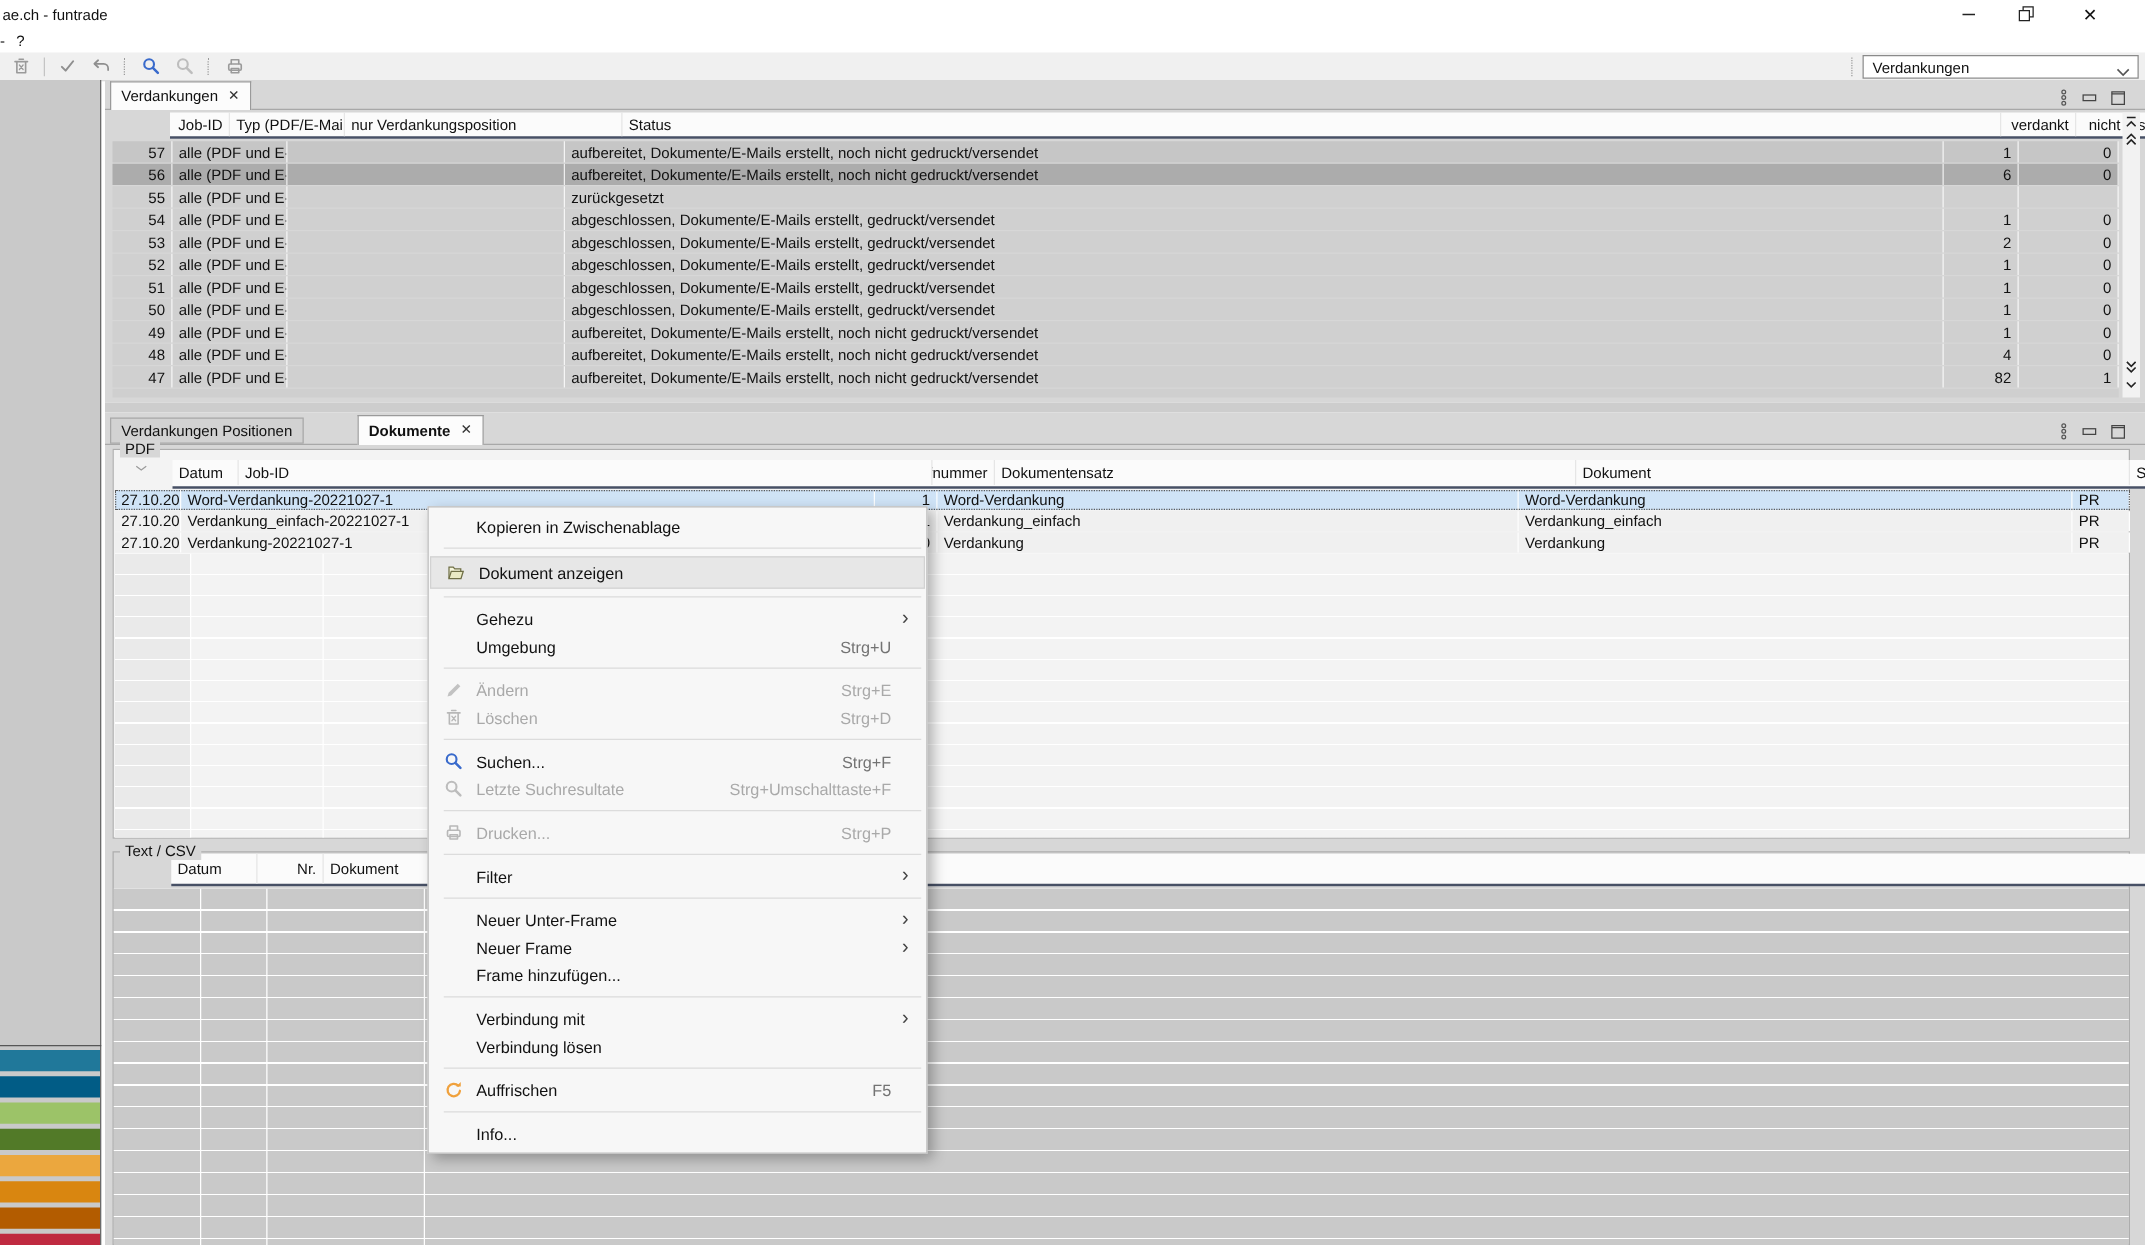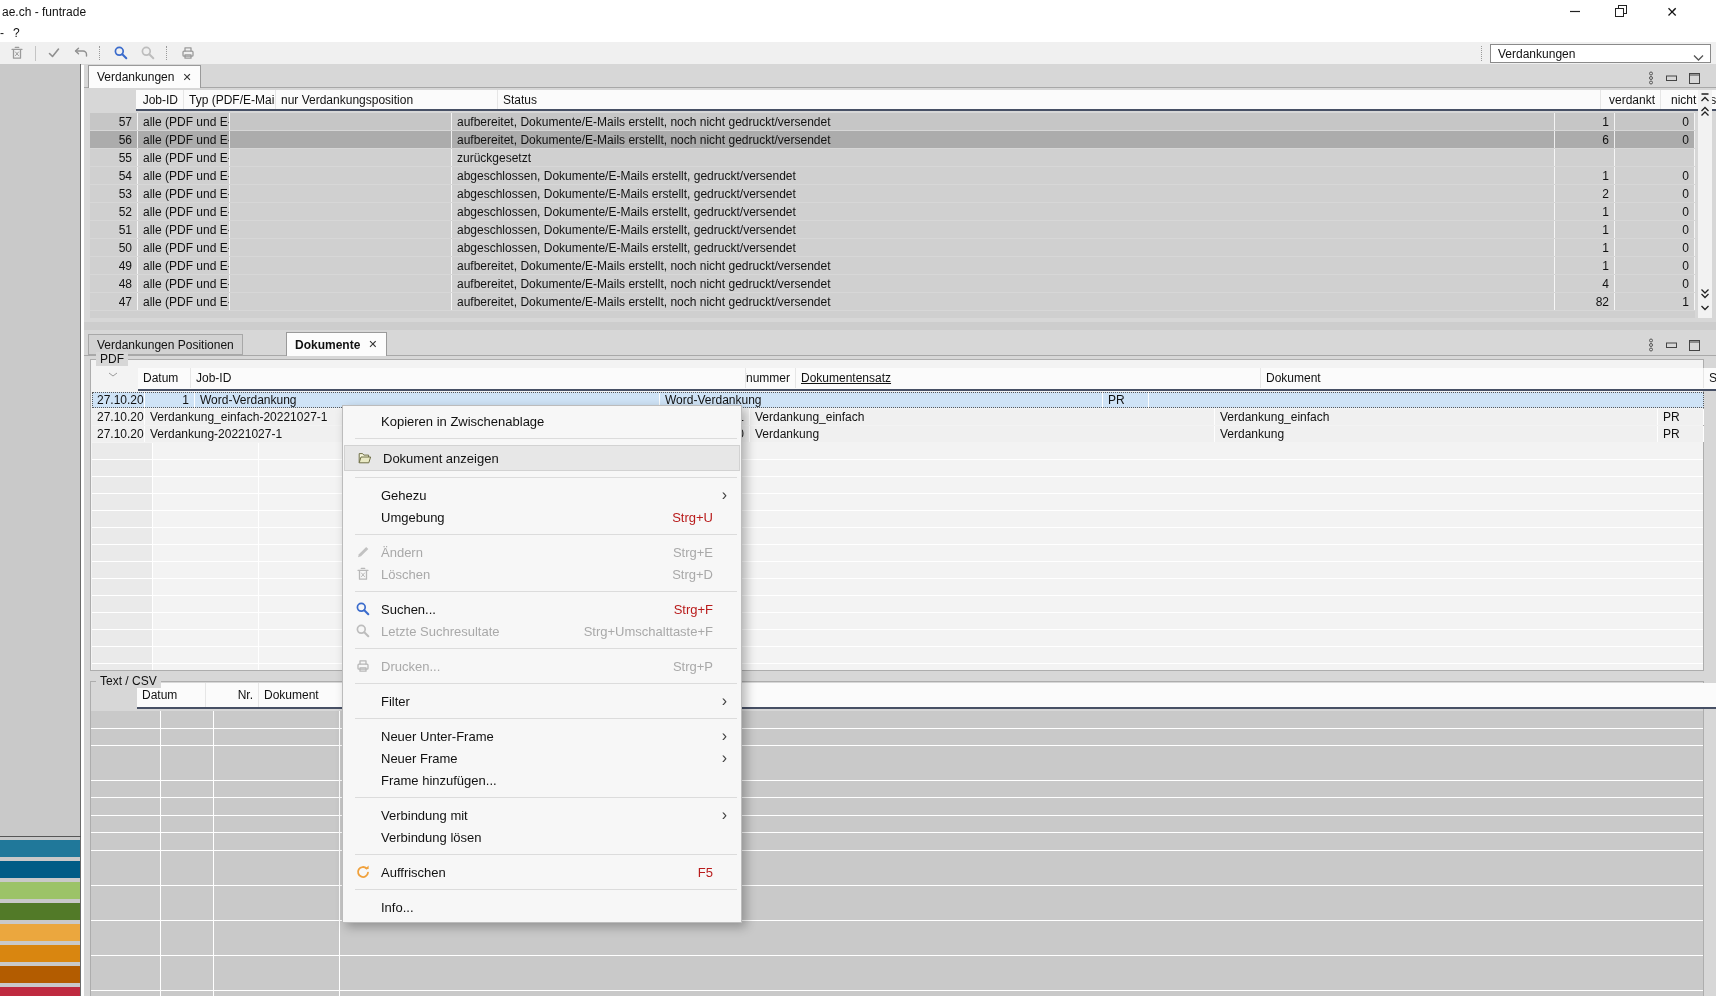--- a/index.html
+++ b/index.html
@@ -46,21 +46,21 @@
   .pdfrow.sel{background:#cfe3f6;outline:1px dotted #5a5a5a;outline-offset:-1px;}
   .grouplabel{background:#d7d7d7;padding:0 4px;z-index:2;line-height:14px;}
   .groupbox{border:1px solid #adadad;box-sizing:border-box;}
   
   #context-menu{position:absolute;left:342px;top:405px;width:398px;background:#f7f7f7;
     border:1px solid #bcbcbc;box-shadow:4px 4px 10px rgba(0,0,0,.28);padding:4px 0;z-index:10;}
   .menu-item{display:flex;align-items:center;height:22px;position:relative;font-size:13px;}
   .menu-item.hl{background:#e7e7e7;border:1px solid #d2d2d2;height:24px;margin:0 1px;}
   .mi-icon{width:24px;margin-left:8px;display:flex;justify-content:center;align-items:center;}
   .mi-label{margin-left:6px;flex:1;white-space:nowrap;}
-  .mi-short{color:#b91c1c;margin-right:28px;white-space:nowrap;}
+  .mi-short{color:#737373;margin-right:28px;white-space:nowrap;}
   .menu-item.disabled .mi-label,.menu-item.disabled .mi-short{color:#a9a9a9;}
   .mi-sub{position:absolute;right:14px;top:1px;color:#444;font-size:16px;line-height:20px;}
   .menu-sep{height:1px;background:#dcdcdc;margin:6px 4px 6px 12px;}
   .sbglyph{position:absolute;left:1px;width:12px;height:12px;}
 </style>
 </head>
 <body>
 
 <div class="stage">
 
@@ -313,27 +313,28 @@
 
   <div class="abs groupbox" style="left:90px;top:359px;width:1614px;height:312px;background:#f3f3f3;"></div>
   <span class="abs grouplabel" style="left:96px;top:352px;">PDF</span>
   <span class="abs" style="left:108px;top:366px;z-index:2;"><svg width="10" height="5" viewBox="0 0 10 5">
         <path d="M1 1l4 3 4-3" fill="none" stroke="#9a9a9a"></path>
       </svg></span>
   <div class="abs hdrrow" style="left:92px;top:368px;width:1612px;height:23px;align-items:flex-end;padding-bottom:1px;" id="pdf-header">
       <div class="cell" style="width: 53px;">Datum</div>
       <div class="cell" style="width: 555px;">Job-ID</div>
       <div class="cell r" style="width: 50px;">Laufnummer</div>
-      <div class="cell" style="width: 465px; text-decoration: underline;">Dokumentensatz</div>
+      <div class="cell" style="width: 465px;">Dokumentensatz</div>
       <div class="cell" style="width: 443px;">Dokument</div>
       <div class="cell" style="width: 46px;">Status</div>
     </div>
   <div class="abs" style="left:92px;top:392px;width:1612px;" id="pdf-rows">
       <div class="pdfrow sel">
         <div class="cell" style="width: 53px;">27.10.2022</div>
+        <div class="cell" style="width: 555px;">Word-Verdankung-20221027-1</div>
         <div class="cell r" style="width: 50px;">1</div>
         <div class="cell" style="width: 465px;">Word-Verdankung</div>
         <div class="cell" style="width: 443px;">Word-Verdankung</div>
         <div class="cell" style="width: 46px;">PR</div>
       </div>
       <div class="pdfrow">
         <div class="cell" style="width: 53px;">27.10.2022</div>
         <div class="cell" style="width: 555px;">Verdankung_einfach-20221027-1</div>
         <div class="cell r" style="width: 50px;">1</div>
         <div class="cell" style="width: 465px;">Verdankung_einfach</div>

